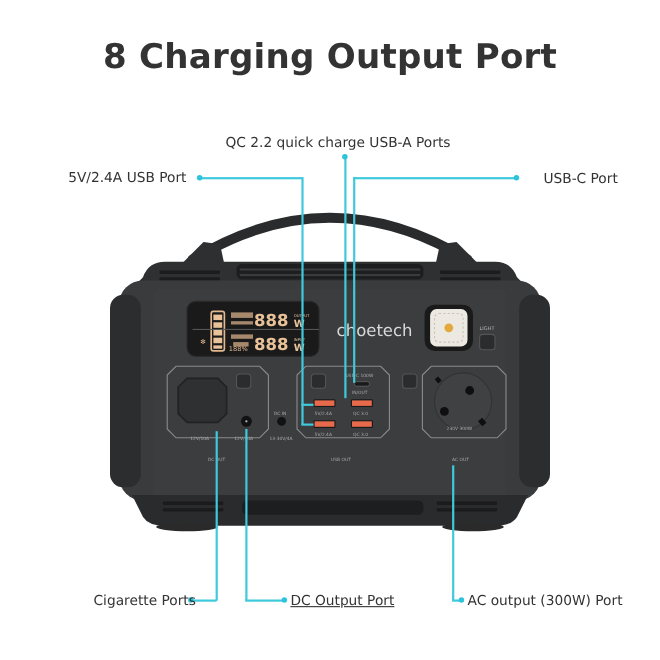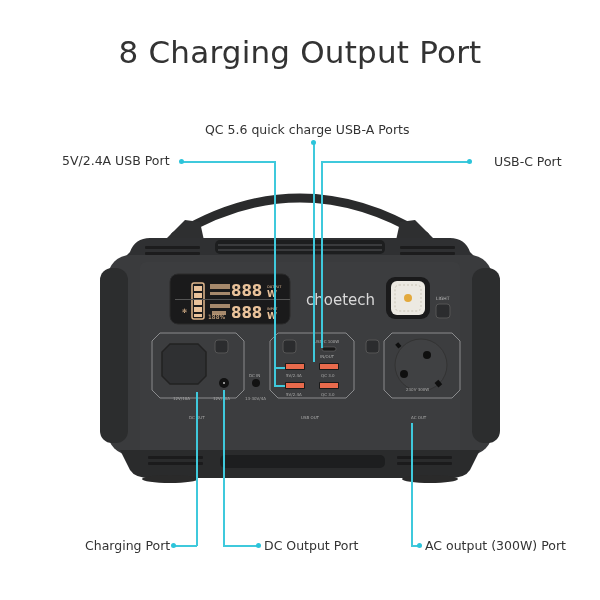--- a/index.html
+++ b/index.html
@@ -1,17 +1,17 @@
 <!DOCTYPE html>
 <html><head>
 <meta charset="utf-8">
 <style>
   html, body { margin:0; padding:0; background:#ffffff; }
   body { width:600px; height:600px; position:relative; overflow:hidden; font-family:"DejaVu Sans", sans-serif; }
-  .title { position:absolute; left:0; top:34px; width:600px; text-align:center; font-size:31px; font-weight:normal; color:#333333; letter-spacing:0.2px; }
+  .title { position:absolute; left:0; top:34px; width:600px; text-align:center; font-size:31px; font-weight:bold; color:#333333; letter-spacing:0.2px; }
   .label { position:absolute; font-size:12.5px; color:#333333; white-space:nowrap; }
   .line { position:absolute; background:#3fc9dc; }
   .dot { position:absolute; width:5px; height:5px; border-radius:50%; background:#2cc4da; }
   svg.device { position:absolute; left:0; top:0; }
   .dev-text { font-family:"DejaVu Sans", sans-serif; }
 </style>
 </head>
 <body>
 
 <div class="title">8 Charging Output Port</div>
@@ -148,18 +148,18 @@
 <div class="dot" style="left:171px;top:543px;"></div>
 
 <div class="line" style="left:223px;top:390px;width:1.5px;height:156px;"></div>
 <div class="line" style="left:223px;top:545px;width:35px;height:1.5px;"></div>
 <div class="dot" style="left:256px;top:543px;"></div>
 
 <div class="line" style="left:411px;top:423px;width:1.5px;height:123px;"></div>
 <div class="line" style="left:411px;top:545px;width:8px;height:1.5px;"></div>
 <div class="dot" style="left:417px;top:543px;"></div>
 
-<div class="label" style="left:205px;top:122px;">QC 5.6 quick charge USB-A Ports</div>
+<div class="label" style="left:205px;top:122px;">QC 2.2 quick charge USB-A Ports</div>
 <div class="label" style="left:62px;top:153px;">5V/2.4A USB Port</div>
 <div class="label" style="left:494px;top:154px;">USB-C Port</div>
-<div class="label" style="left:85px;top:538px;">Charging Port</div>
-<div class="label" style="left:264px;top:538px;">DC Output Port</div>
+<div class="label" style="left:85px;top:538px;">Cigarette Ports</div>
+<div class="label" style="left:264px;top:538px;text-decoration:underline;">DC Output Port</div>
 <div class="label" style="left:425px;top:538px;">AC output (300W) Port</div>
 
 </body></html>

